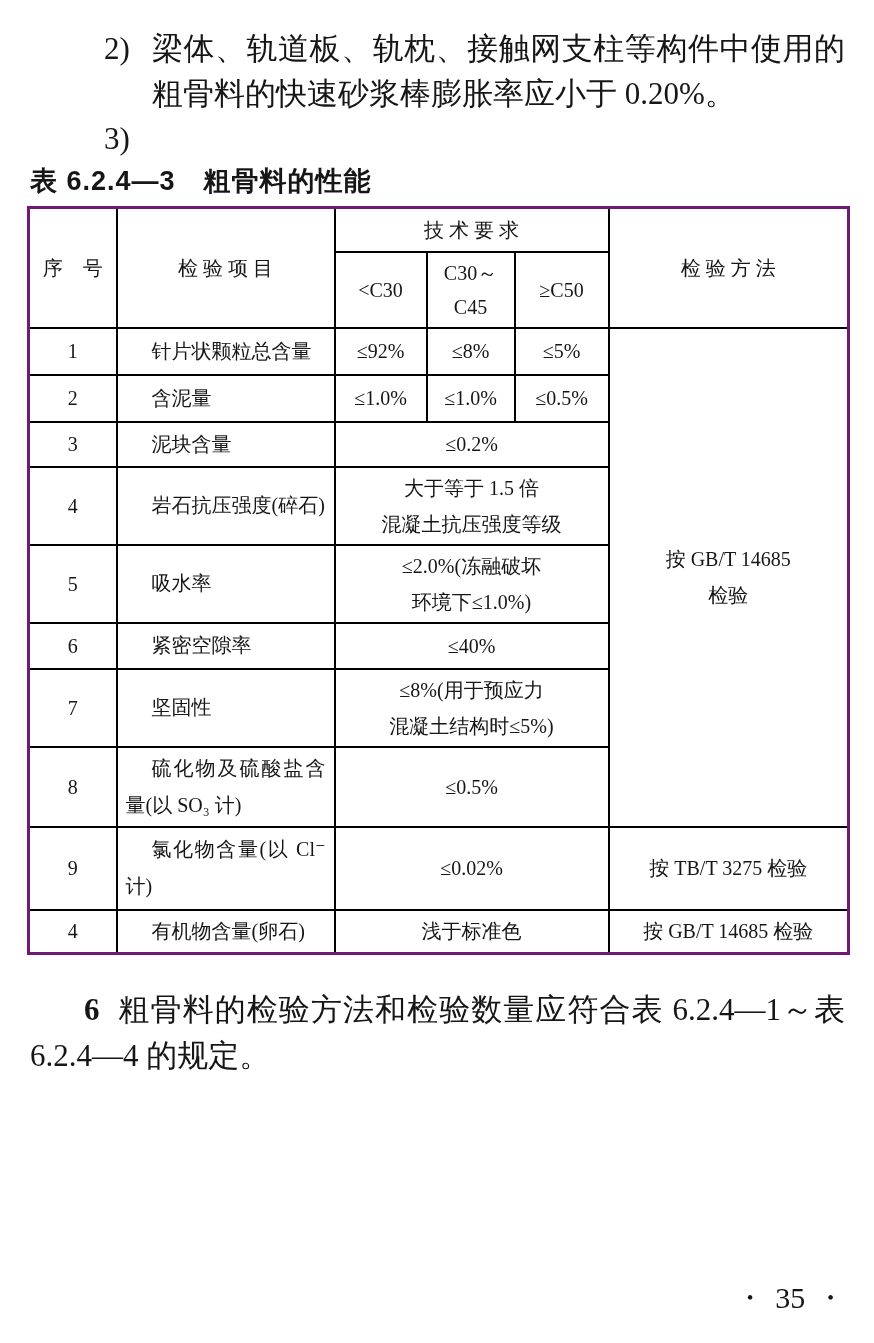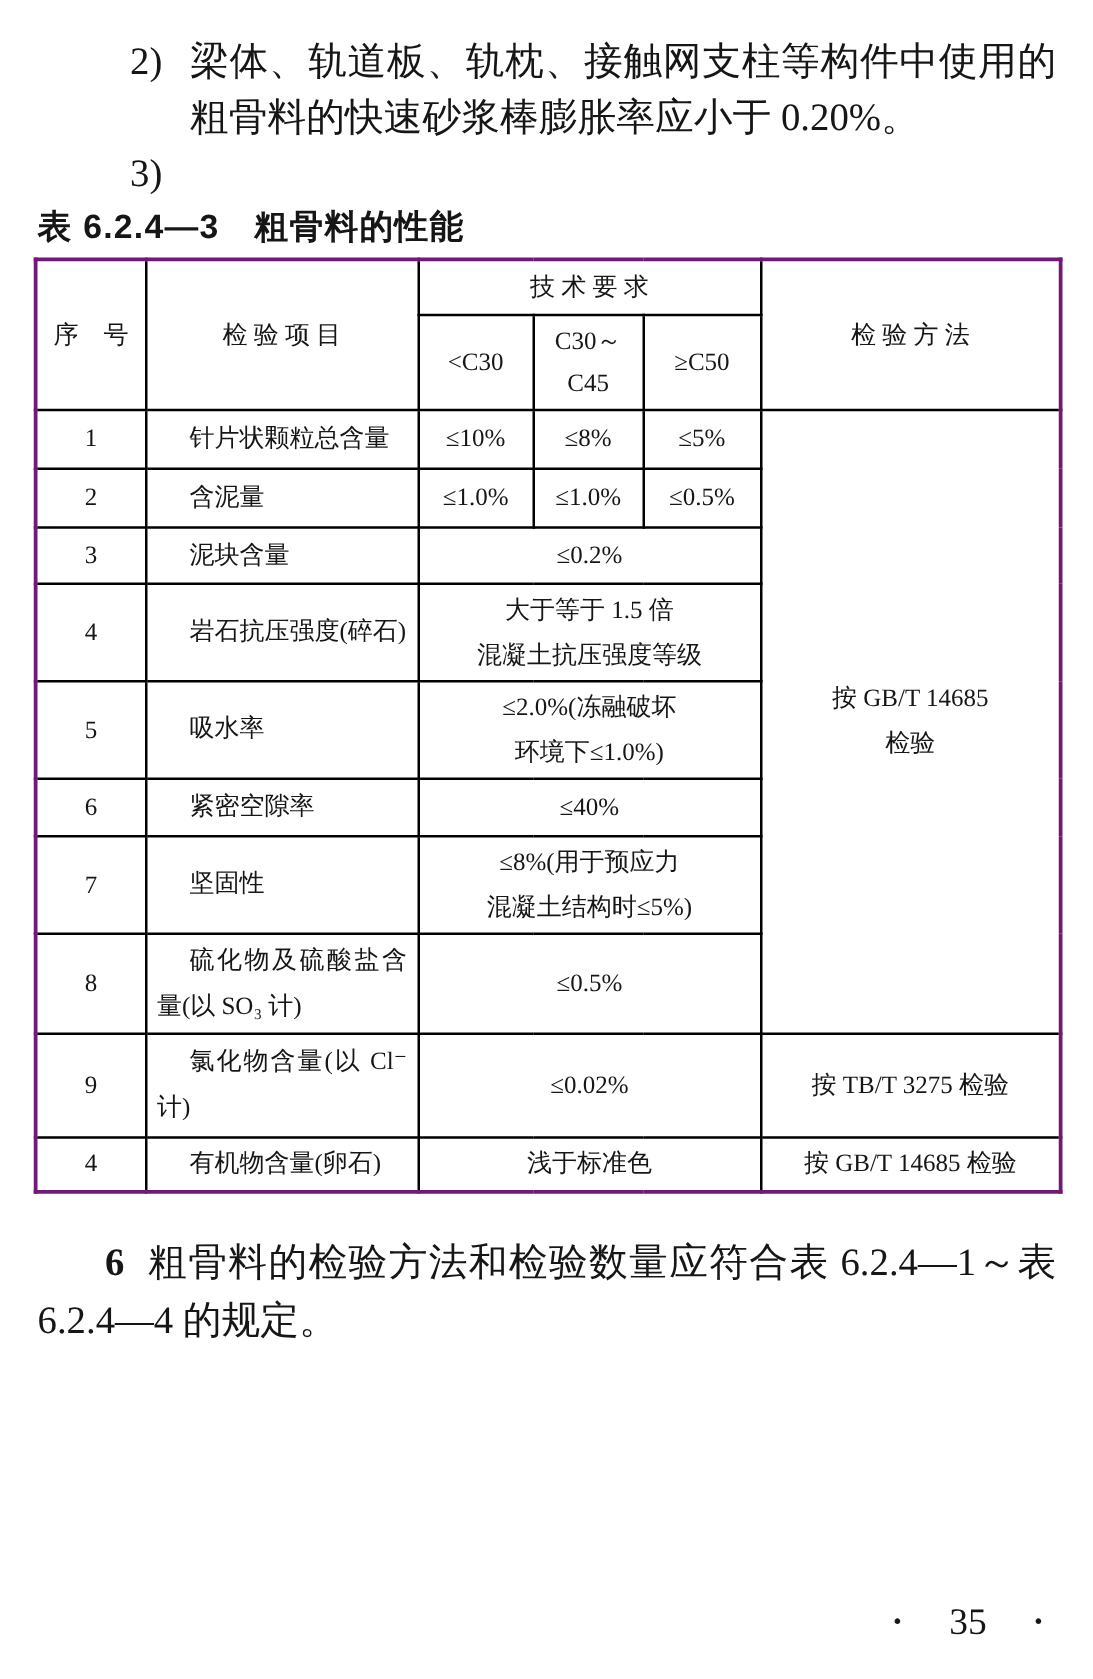--- a/index.html
+++ b/index.html
@@ -85,21 +85,21 @@
 
   
   .footer {
     position: absolute;
     top: 1281px;
     right: 40px;
     font-size: 30px;
     line-height: 34px;
   }
   .footer .dot { font-size: 19px; vertical-align: 4px; }
-  .footer .pg  { margin: 0 38px; }
+  .footer .pg  { margin: 0 22px; }
 </style>
 </head>
 <body>
 
 <div class="page">
 
   <div class="list-item">
     <span class="list-marker">2)</span>
     <span class="list-text">梁体、轨道板、轨枕、接触网支柱等构件中使用的粗骨料的快速砂浆棒膨胀率应小于 0.20%。</span>
   </div>
@@ -130,21 +130,21 @@
       <tr class="hB">
         <td>&lt;C30</td>
         <td>C30～
 C45</td>
         <td>≥C50</td>
       </tr>
 
       <tr class="r1">
         <td>1</td>
         <td class="item-cell">针片状颗粒总含量</td>
-        <td>≤10%</td>
+        <td>≤92%</td>
         <td>≤8%</td>
         <td>≤5%</td>
         <td rowspan="8">按 GB/T 14685
 检验</td>
       </tr>
 
       <tr class="r2">
         <td>2</td>
         <td class="item-cell">含泥量</td>
         <td>≤1.0%</td>

